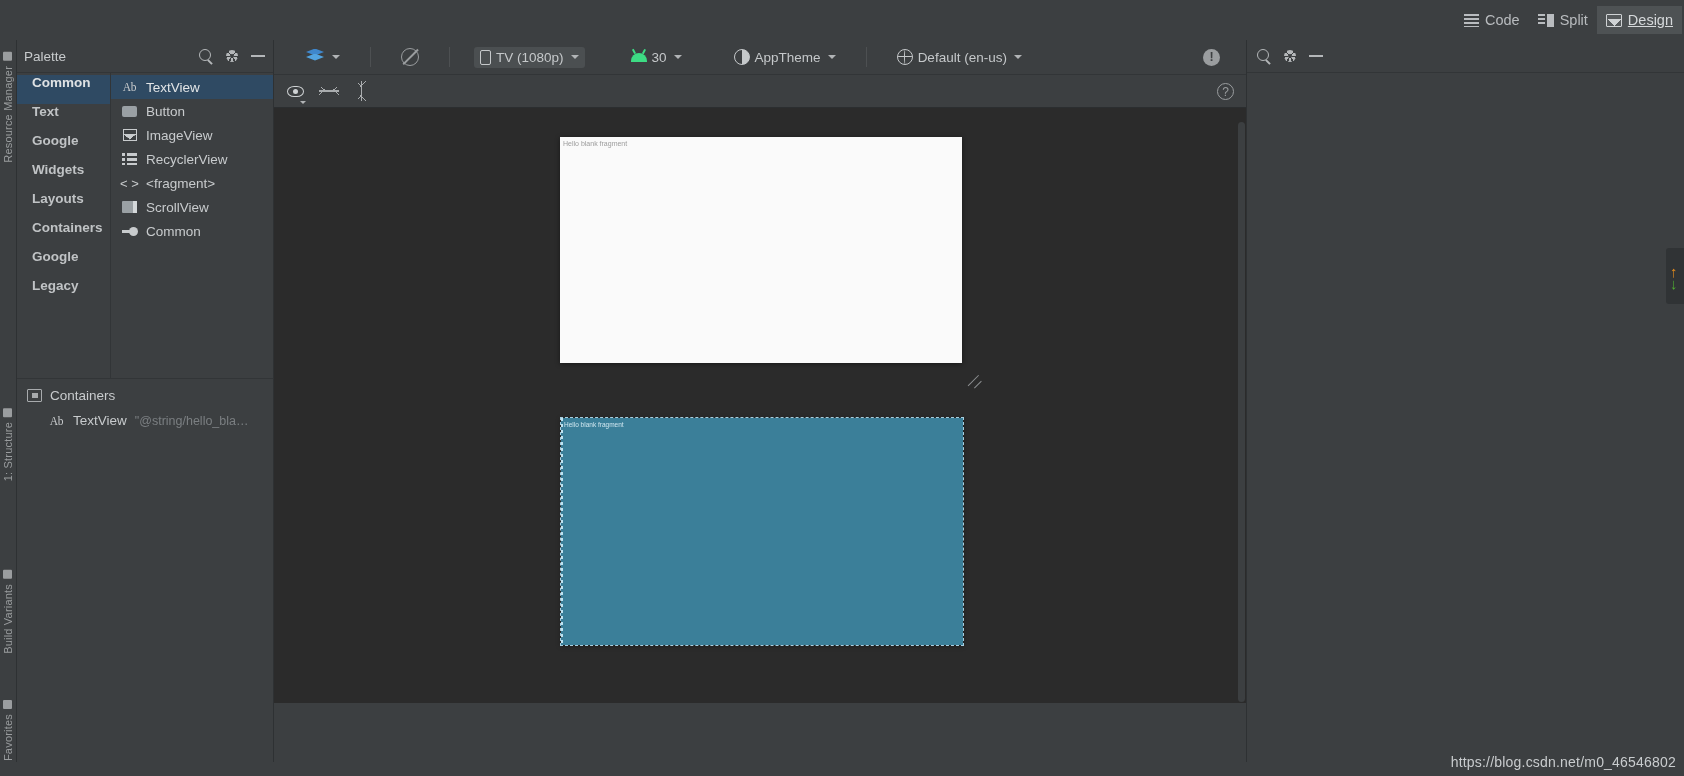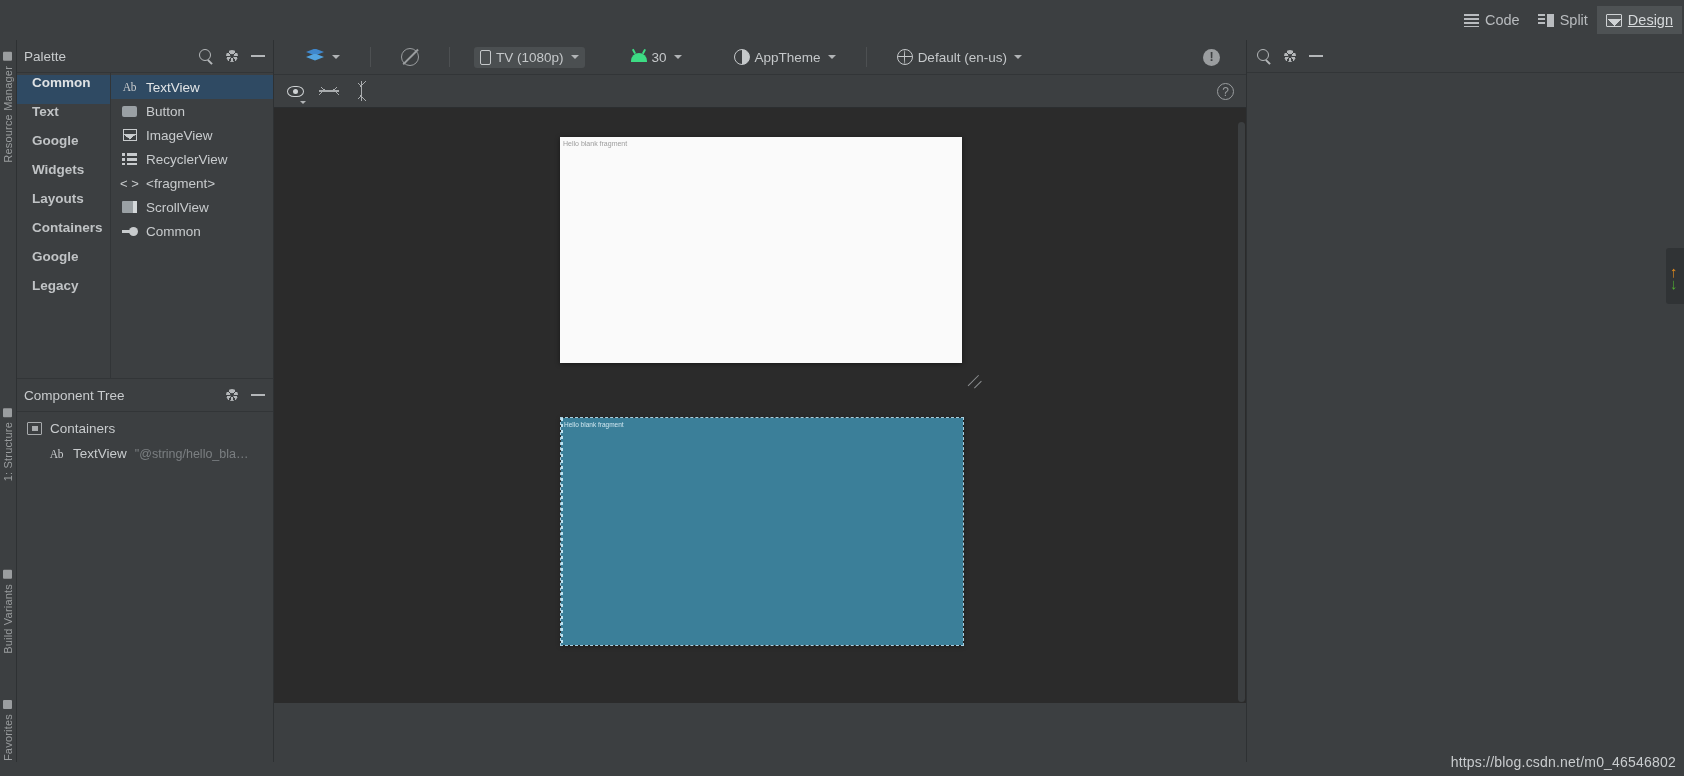--- a/index.html
+++ b/index.html
@@ -521,27 +521,20 @@
           <span class="pi-ico">
               <span class="switch-ico"></span>
             </span>
           <span>Common</span>
         </div>
       </div>
     </div>
   </div>
 
   <div class="tree-panel">
-    <div class="panel-head">
-      <span class="panel-title">Component Tree</span>
-      <span class="head-actions">
-        <span class="icon-gear"></span>
-        <span class="icon-minus"></span>
-      </span>
-    </div>
     <div class="tree-body">
       <div class="tree-row">
         <span class="tree-ico-frame">
             <i></i>
           </span>
         <span>Containers</span>
       </div>
       <div class="tree-row child">
         <span class="pi-ico">
             <span class="ab-mark">Ab</span>

